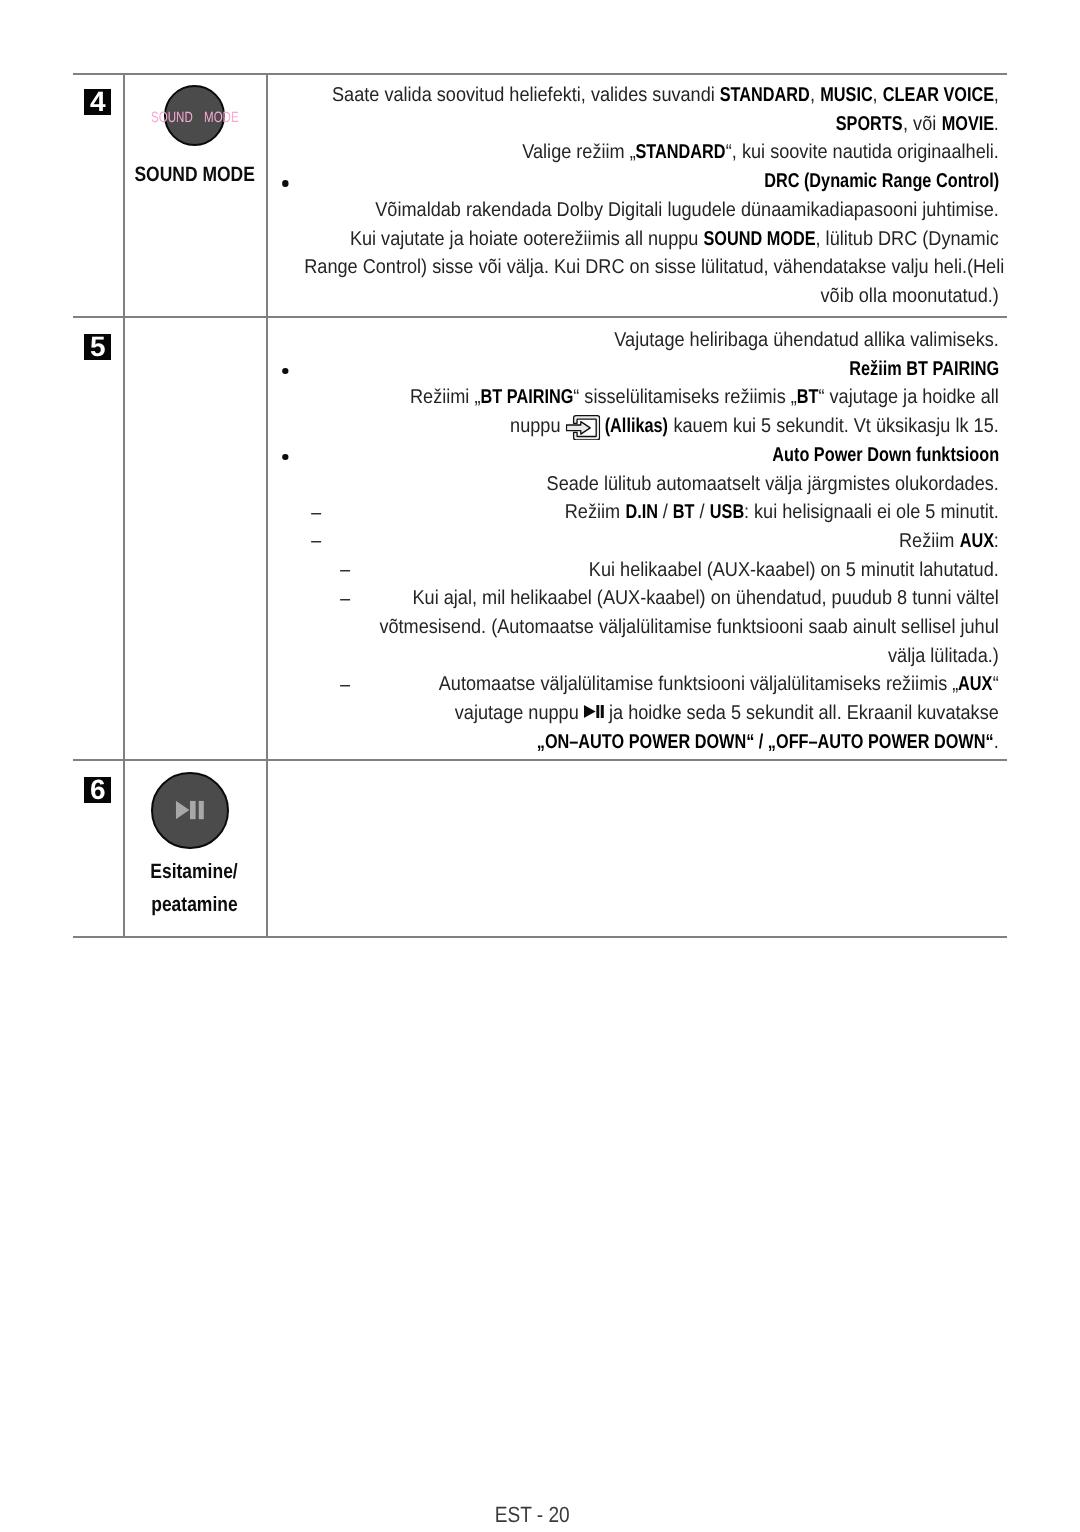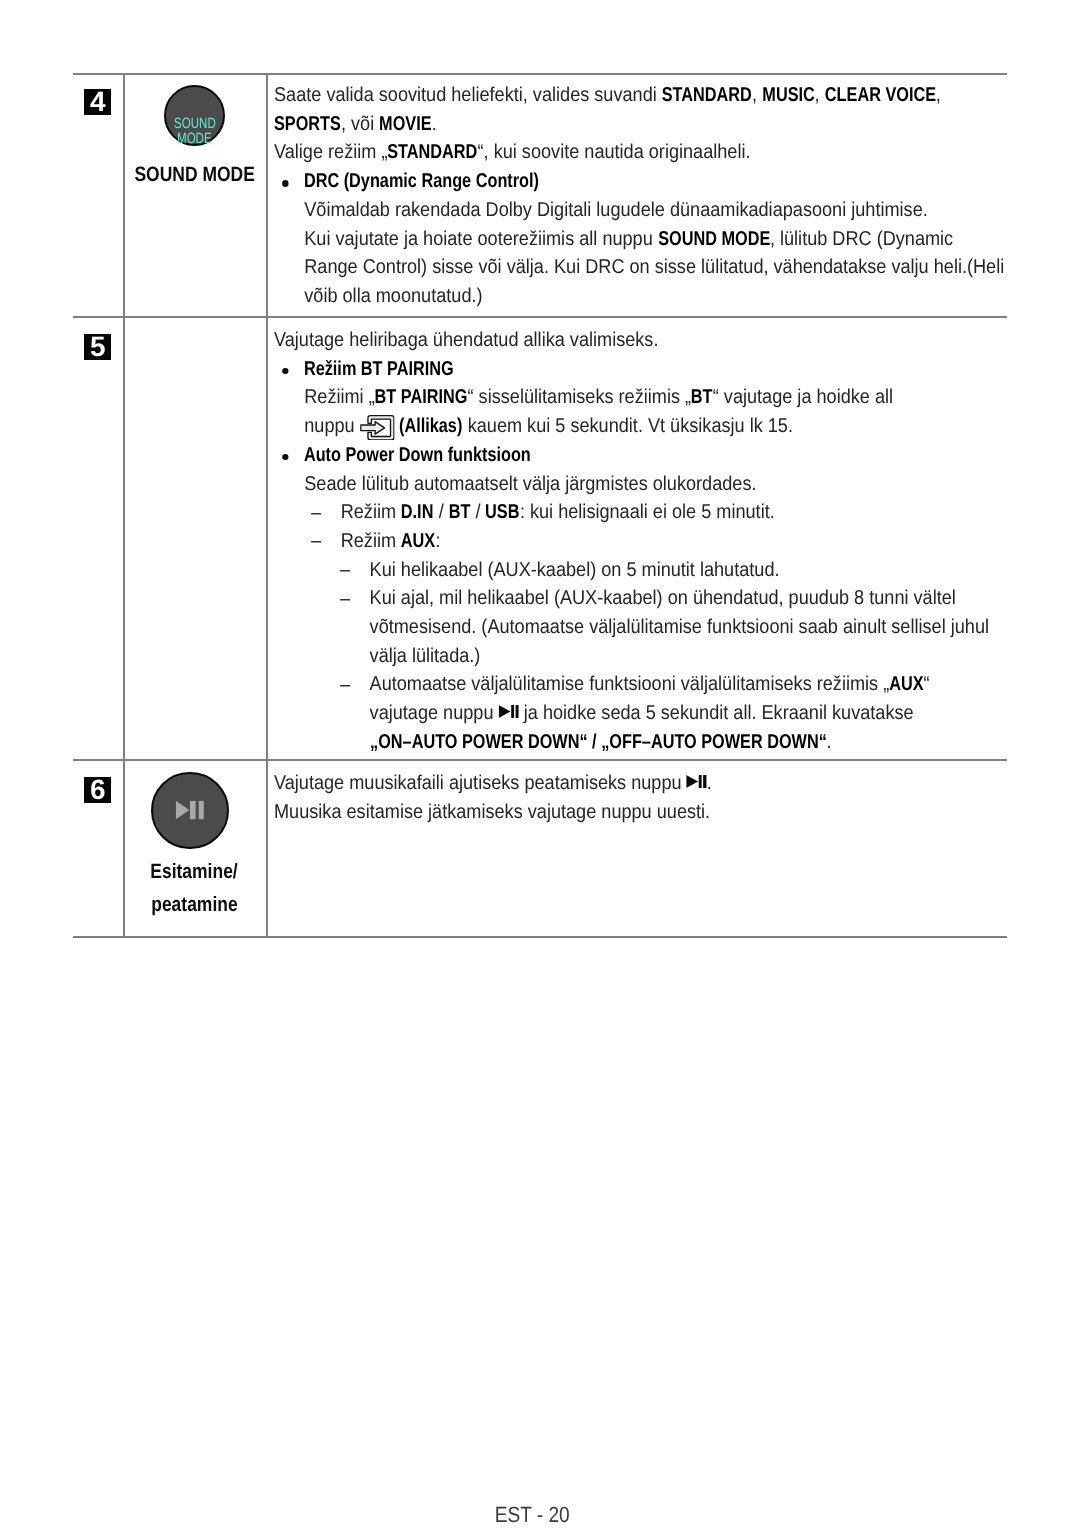--- a/index.html
+++ b/index.html
@@ -8,31 +8,31 @@
        -webkit-font-smoothing:antialiased;text-rendering:geometricPrecision;}
   .page{position:relative;width:1080px;height:1532px;overflow:hidden;will-change:transform;}
 
   
   .tbl{position:absolute;left:73px;top:73px;width:934px;}
   .rule{position:absolute;left:0;height:1.6px;background:#808080;width:934px;}
   .vrule{position:absolute;width:1.6px;background:#808080;}
   .row{position:absolute;left:0;width:934px;}
   .c-num{position:absolute;left:0;top:0;width:50px;}
   .c-icon{position:absolute;left:50px;top:0;width:143px;}
-  .c-txt{position:absolute;left:193px;top:0;right:0;overflow:hidden;}
+  .c-txt{position:absolute;left:193px;top:0;right:0;overflow:hidden;text-align:right;}
 
   .numbadge{position:absolute;left:11.2px;top:15.6px;width:27.1px;height:26.2px;
             background:#060606;color:#ffffff;font-weight:bold;font-size:28px;
             line-height:26.2px;text-align:center;overflow:hidden;}
 
   .circ{position:absolute;border-radius:50%;background:#4b4b4b;
         border:2.2px solid #0a0a0a;box-sizing:border-box;}
   .circ-txt{position:absolute;left:0;top:0;width:100%;height:100%;
-            display:flex;flex-direction:column;align-items:center;justify-content:flex-end;
-            color:#5eead4;font-size:14.9px;line-height:14.9px;padding-top:3px;}
+            display:flex;flex-direction:row;align-items:center;justify-content:center;
+            color:#f9a8d4;font-size:14.9px;line-height:14.9px;padding-top:3px;}
   .circ-txt span{display:inline-block;white-space:nowrap;transform:scaleX(0.775);}
   .circ-ico{position:absolute;left:50%;top:50%;transform:translate(-50%,-50%);
             line-height:0;}
   .circ-label{position:absolute;left:0;width:100%;text-align:center;
               font-weight:bold;font-size:20.8px;line-height:33.2px;color:#0d0d0d;}
   .circ-label > span,.circ-label > div > span{display:inline-block;white-space:nowrap;
               transform:scaleX(0.84);transform-origin:center;}
 
   
   .txtwrap{position:absolute;left:8px;top:0;}
@@ -143,31 +143,19 @@
                 <path fill="#a8a8a8" d="M0 0 L13.6 9.25 L0 18.5 Z"></path>
                 <rect fill="#a8a8a8" x="14.2" y="0" width="5.6" height="18.5"></rect>
                 <rect fill="#a8a8a8" x="22.95" y="0" width="5.45" height="18.5"></rect>
               </svg></span>
           </div>
           <div class="circ-label" style="top:93.8px;">
             <div><span>Esitamine/</span></div>
             <div><span>peatamine</span></div>
           </div>
         </div>
-        <div class="c-txt" style="height:177px;">
-          <div class="txtwrap" style="top:8px;">
-            <div class="inner">
-              <p class="base"><span>Vajutage muusikafaili ajutiseks peatamiseks nuppu </span><svg class="pp" width="22.3" height="13.1" viewBox="0 0 20.2 13.1" preserveAspectRatio="none">
-                  <path fill="#0a0a0a" d="M0 0.1 L11.8 6.55 L0 13.0 Z"></path>
-                  <rect fill="#0a0a0a" x="12.5" y="0" width="2.9" height="13.1"></rect>
-                  <rect fill="#0a0a0a" x="16.9" y="0" width="3.3" height="13.1"></rect>
-                </svg><span>.</span></p>
-              <p class="base"><span>Muusika esitamise jätkamiseks vajutage nuppu uuesti.</span></p>
-            </div>
-          </div>
-        </div>
       </div>
       <div class="rule" style="top:863.4px"></div>
       <div class="vrule" style="left:50px;top:0;height:865px"></div>
       <div class="vrule" style="left:193px;top:0;height:865px"></div>
     </div>
   <div class="footer"><span>EST - 20</span></div>
 </div>
 
 </body></html>

